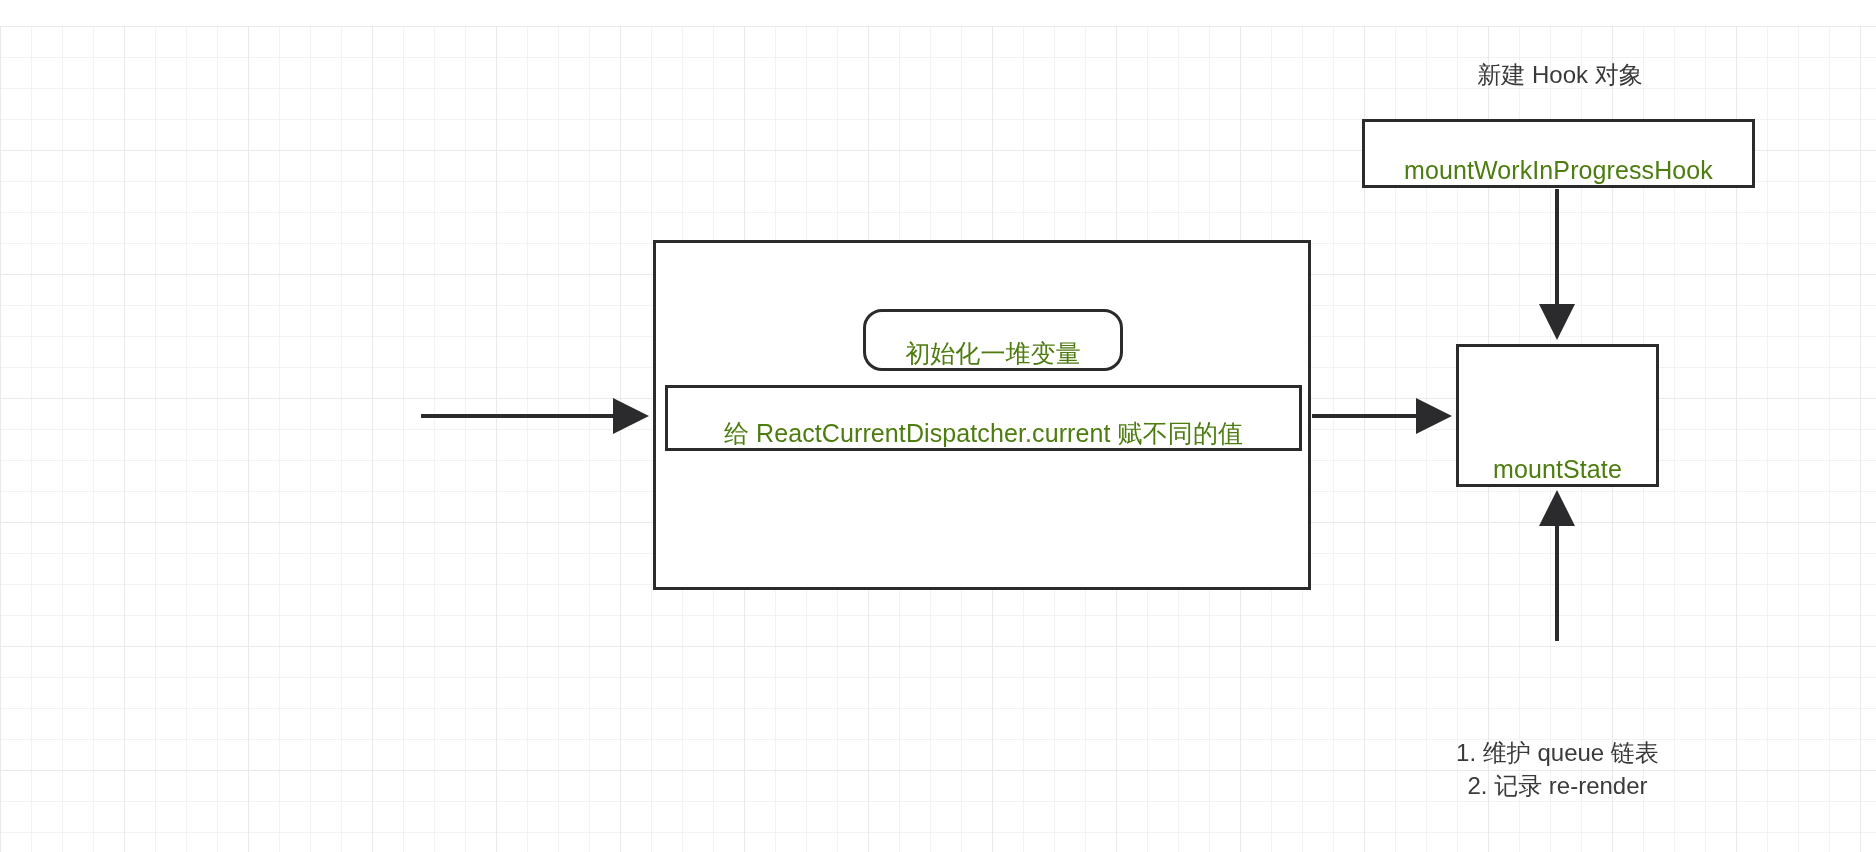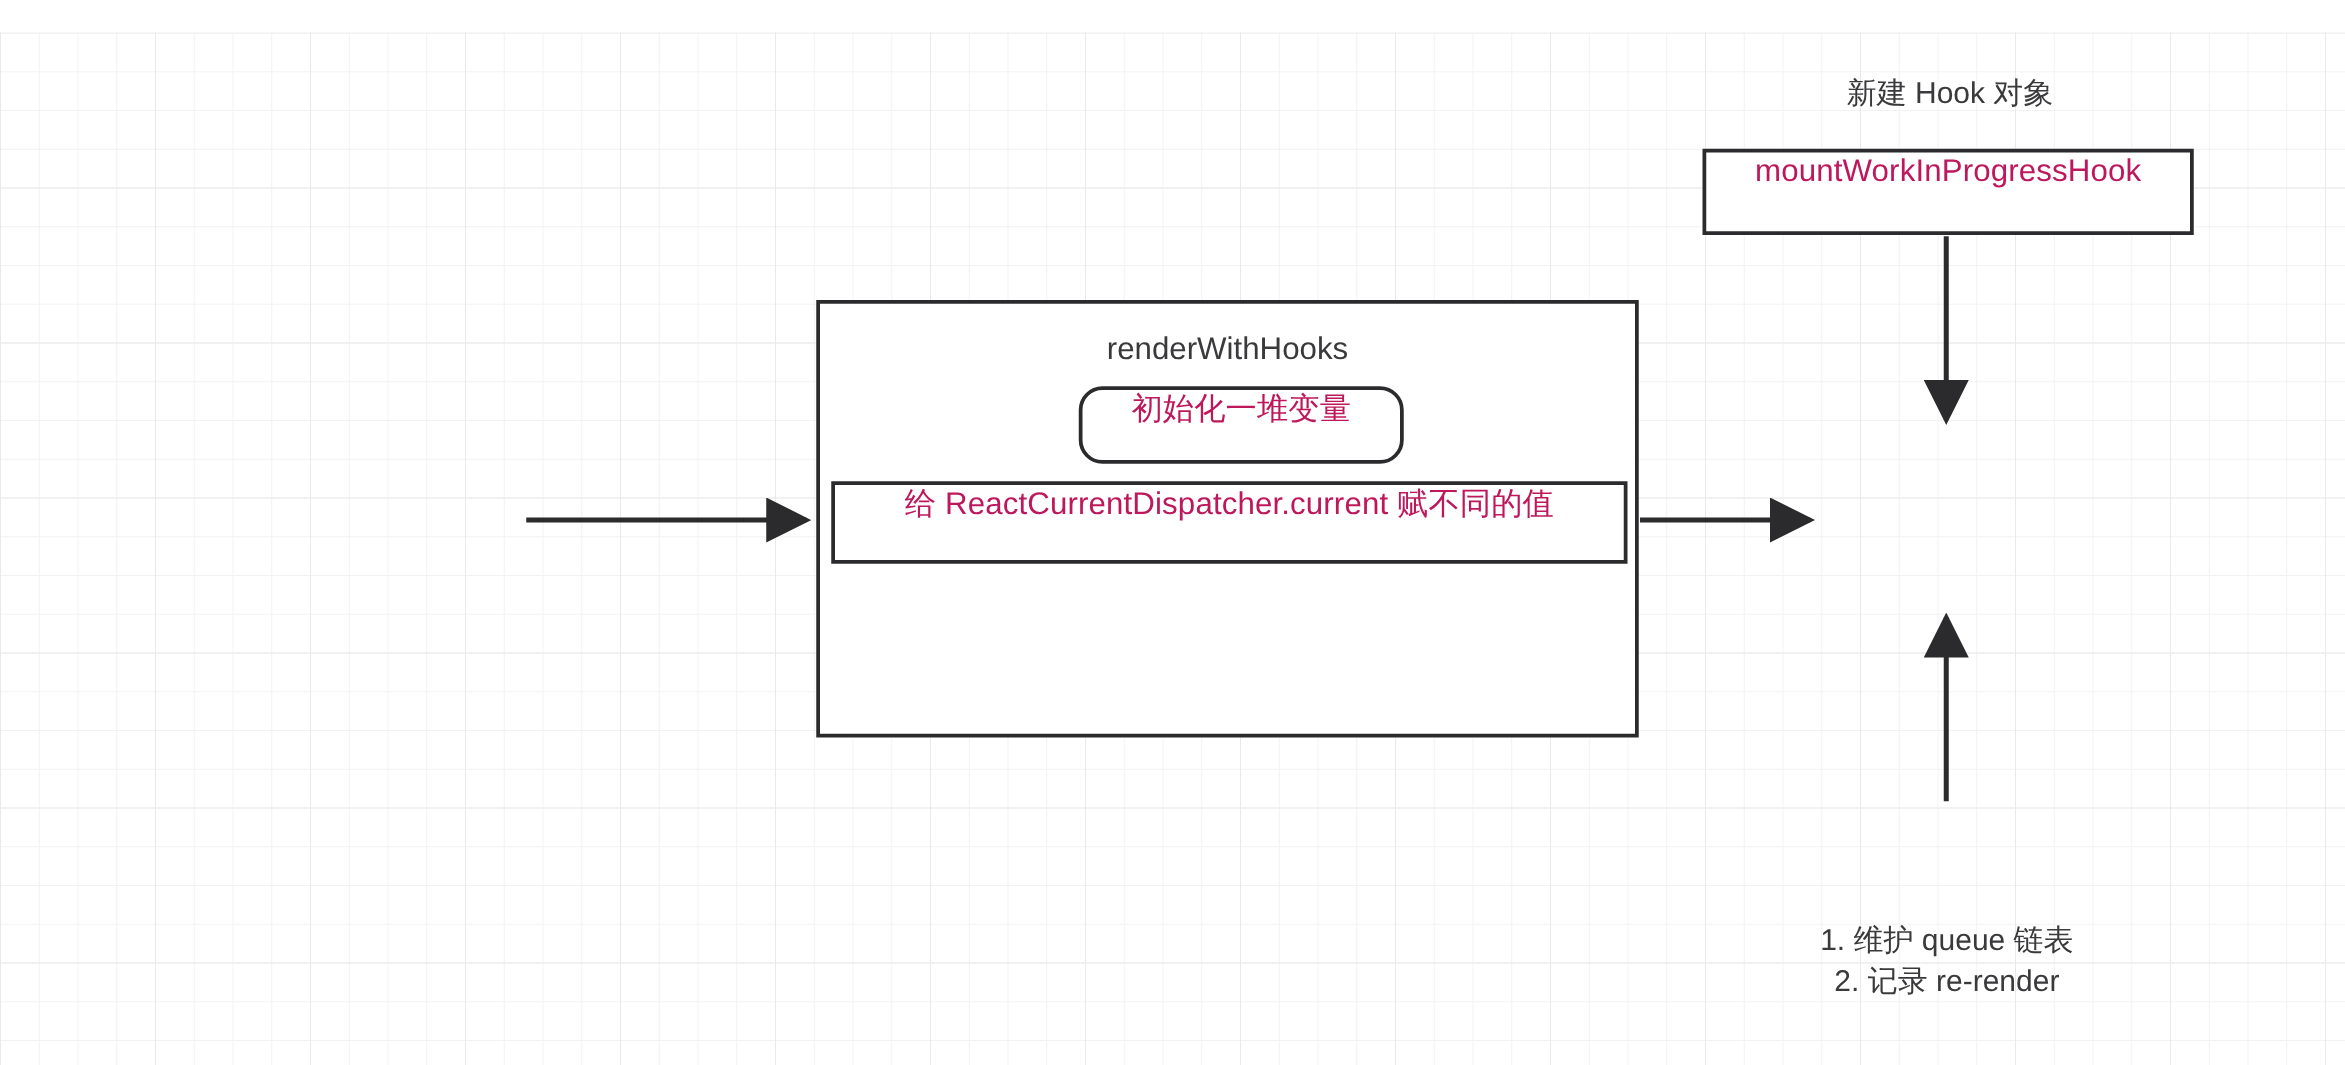--- a/index.html
+++ b/index.html
@@ -28,23 +28,23 @@
     font-family: "Liberation Sans", "DejaVu Sans", sans-serif;
     margin-top: 26px;
   }
 
   .node {
     position: absolute;
     box-sizing: border-box;
     background: #ffffff;
     border: 3px solid #2b2b2d;
     display: flex;
-    align-items: flex-start;
+    align-items: flex-end;
     justify-content: center;
-    color: #be185d;
+    color: #4d7c0f;
     font-size: 25px;
     line-height: 1.2;
     letter-spacing: 0.1px;
     white-space: nowrap;
   }
 
   .group-box {
     position: absolute;
     box-sizing: border-box;
     background: #ffffff;
@@ -119,26 +119,28 @@
 
     <line class="edge-line" x1="1557" y1="615" x2="1557" y2="468" marker-end="url(#arrowhead)"></line>
   </svg>
 
   <div class="free-label center" style="left:1370px; top:33px; width:380px;">新建 Hook 对象</div>
 
   <div class="node" style="left:1362px; top:93px; width:393px; height:69px;">
     <span>mountWorkInProgressHook</span>
   </div>
 
+  <div class="node" style="left:1456px; top:318px; width:203px; height:143px;">
+    <span>mountState</span>
+  </div>
 
 
 
   <div class="group-box" style="left:653px; top:214px; width:658px; height:350px;">
 
-    <div class="group-title" style="top:22px;">renderWithHooks</div>
 
     <div class="node" style="left:207px; top:66px; width:260px; height:62px;border-radius:19px;">
       <span>初始化一堆变量</span>
     </div>
 
     <div class="node" style="left:9px; top:142px; width:637px; height:66px;">
       <span>给 ReactCurrentDispatcher.current 赋不同的值</span>
     </div>
 
   </div>

